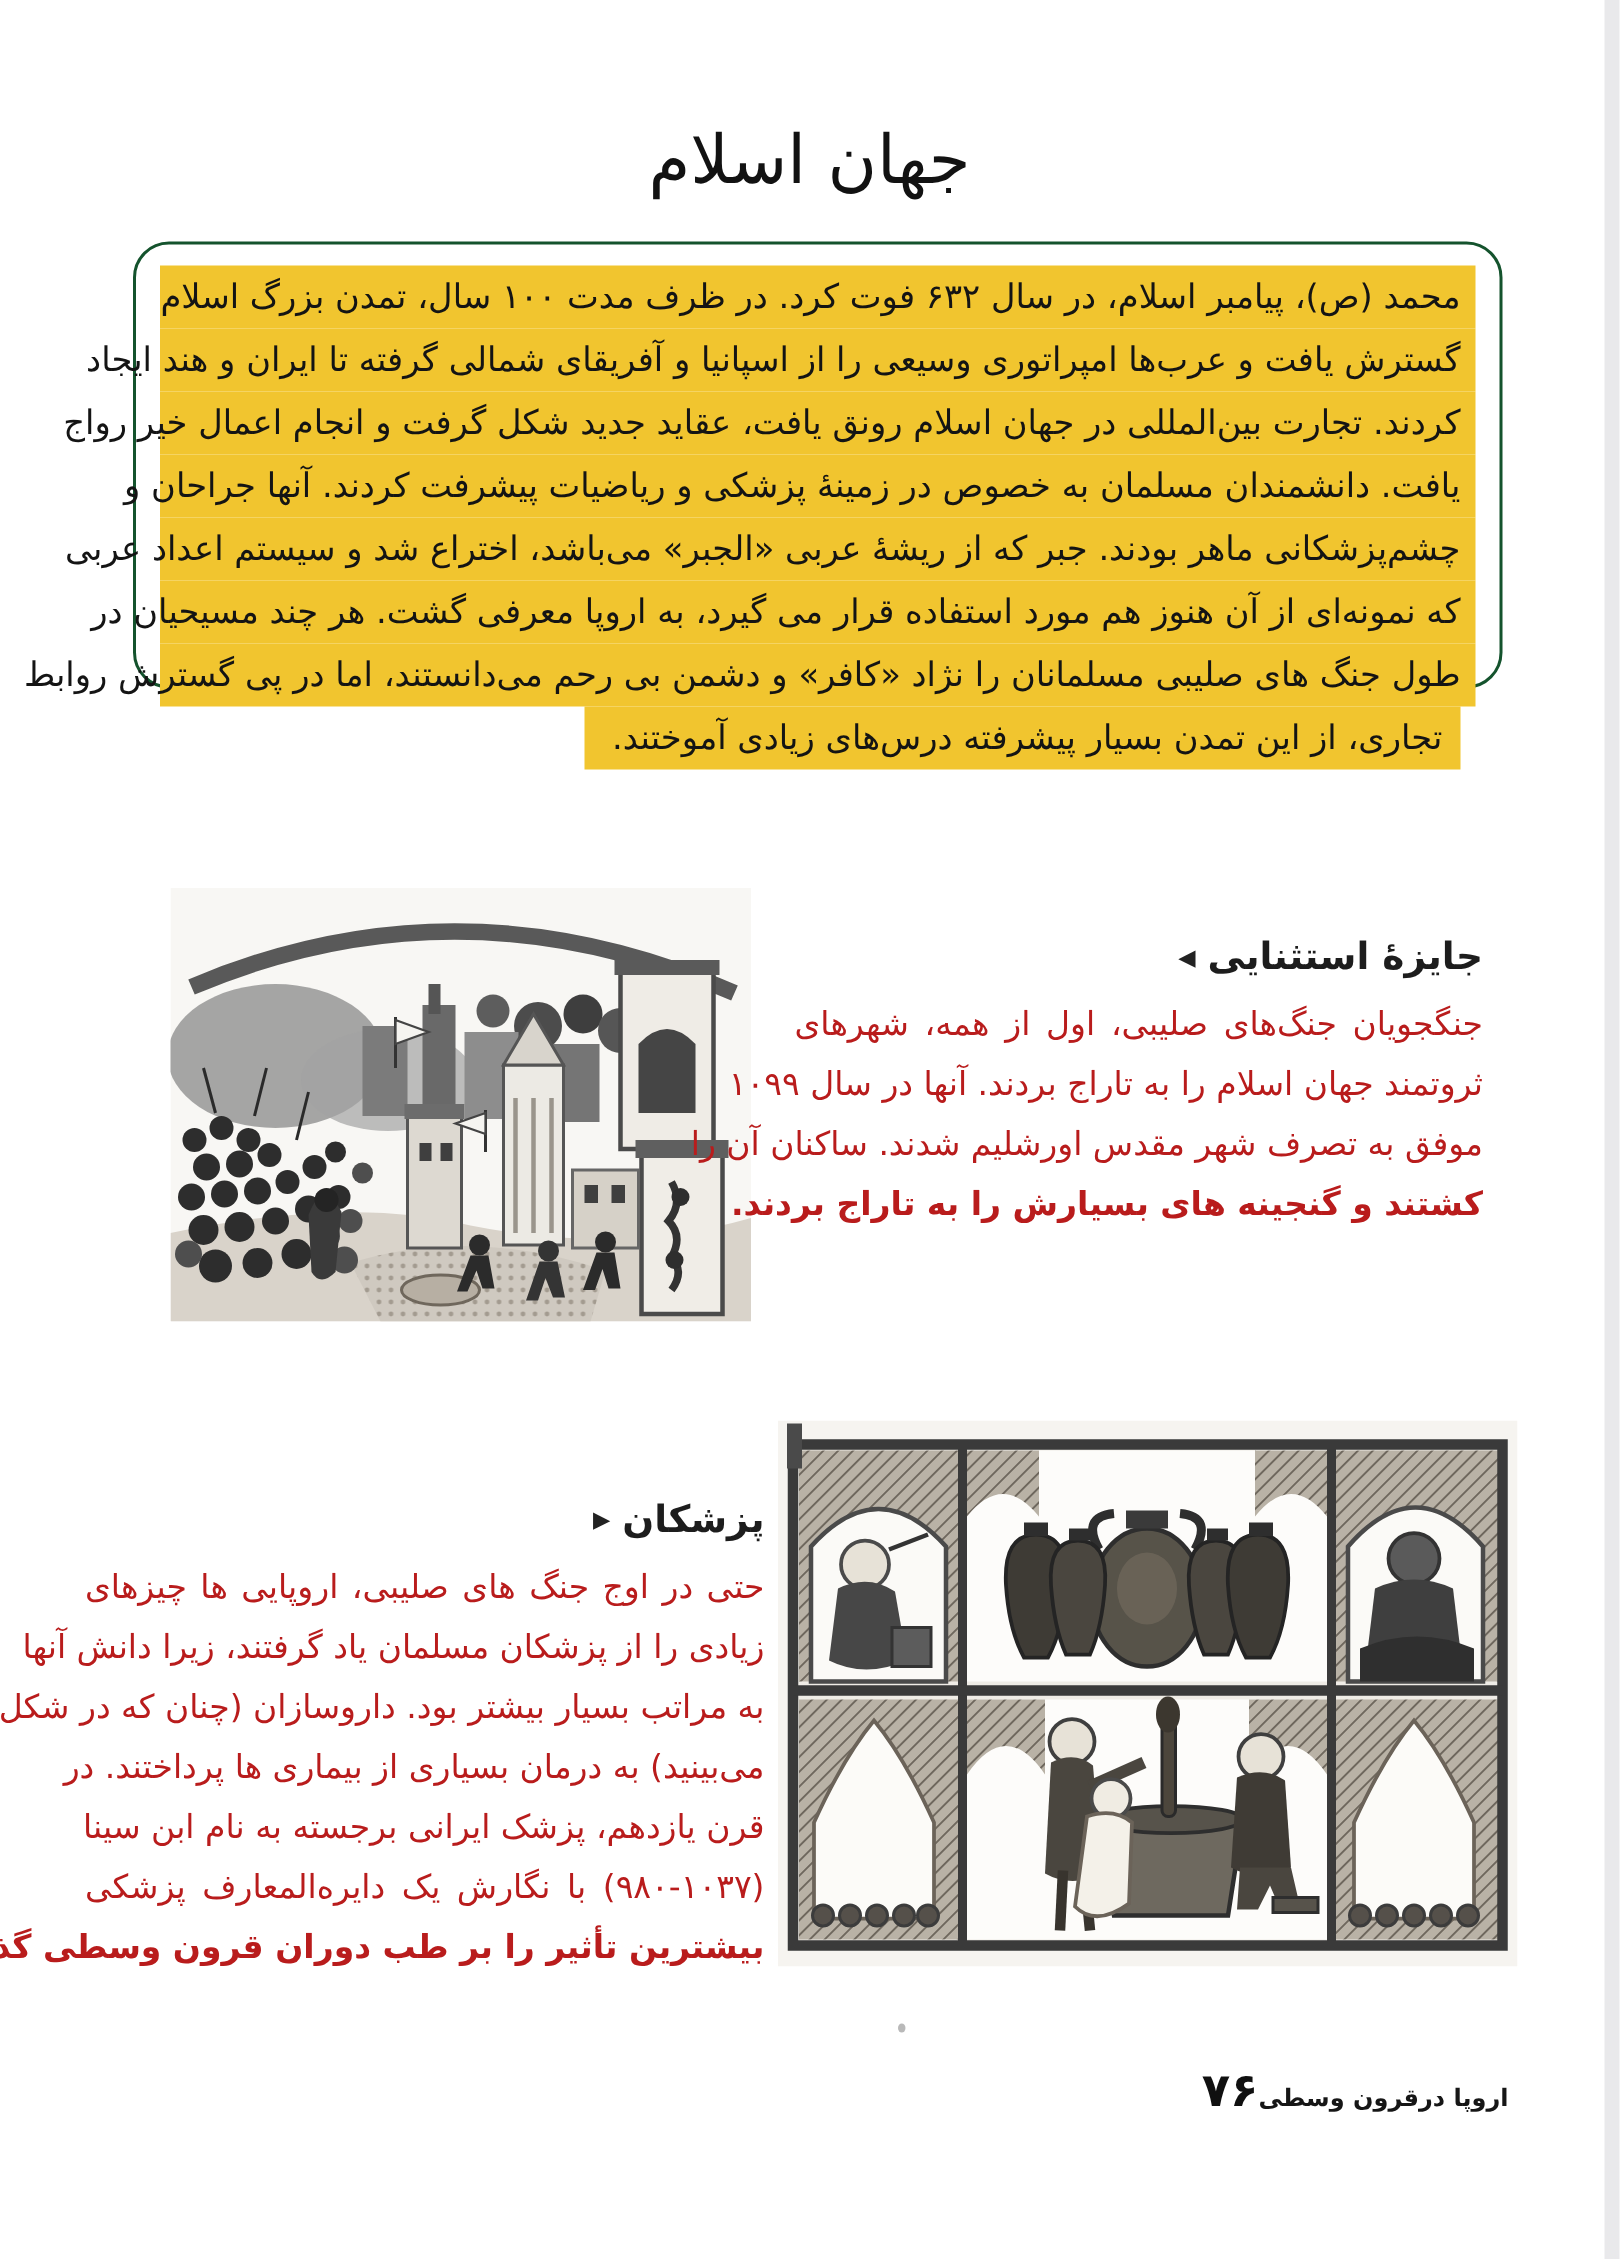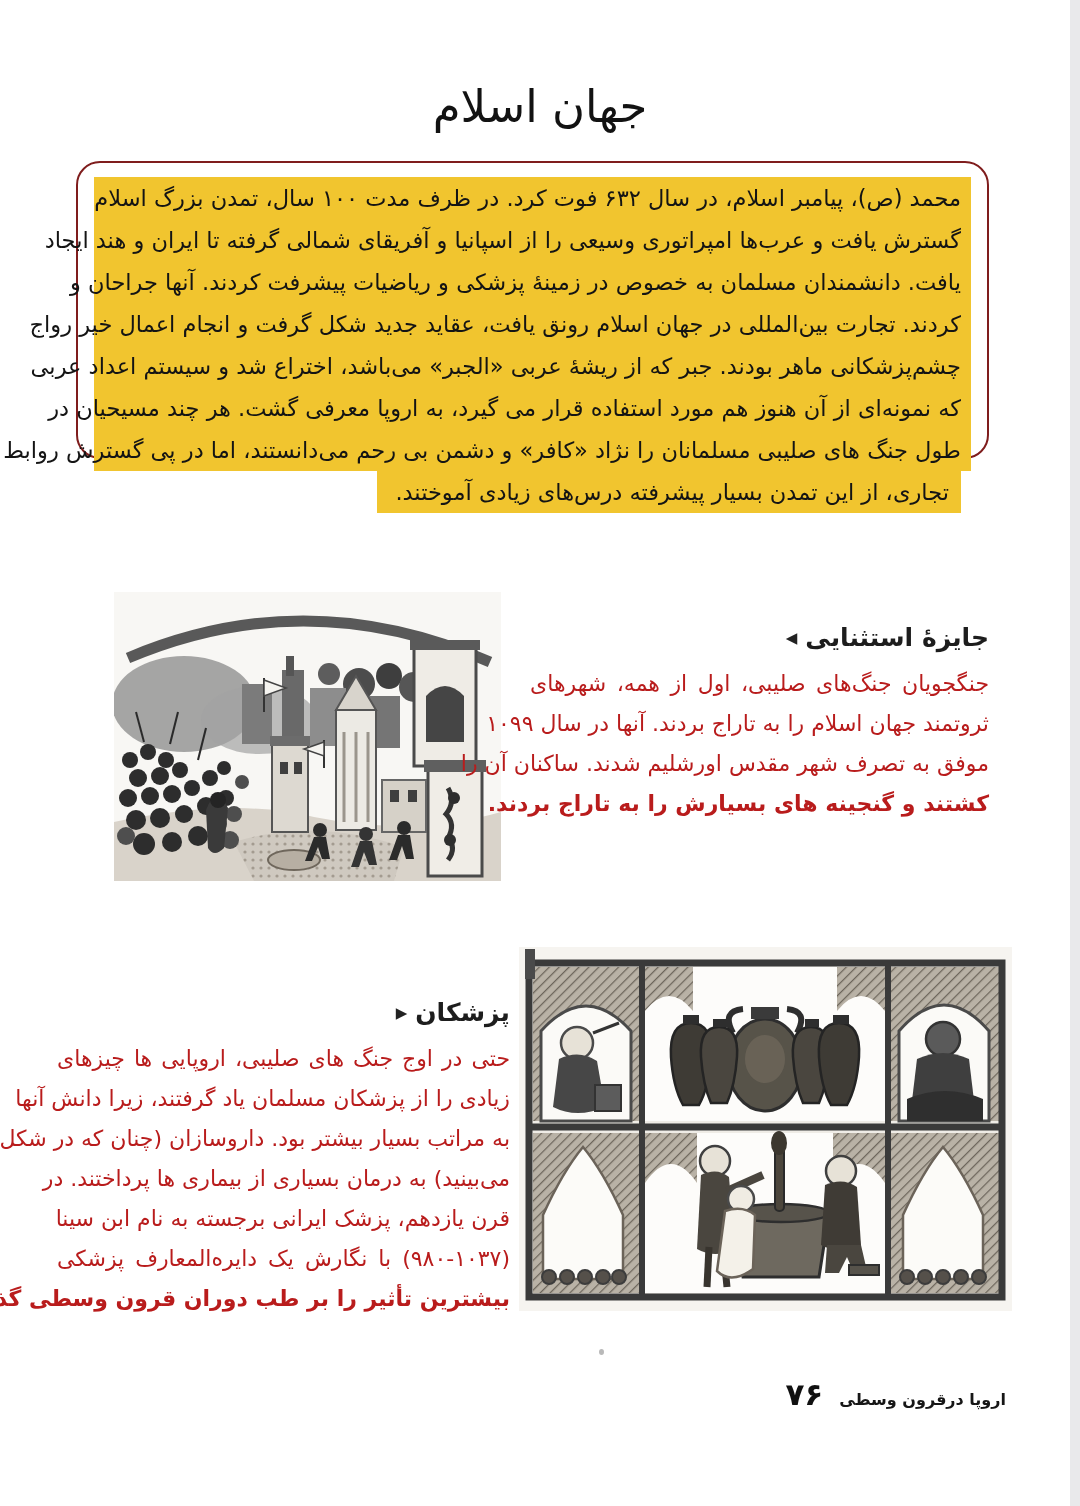--- a/index.html
+++ b/index.html
@@ -18,22 +18,22 @@
 
   
   .page-title {
     position:absolute; top:80px; left:0; width:1080px;
     text-align:center; font-size:45px; font-weight:normal; color:#121212;
     letter-spacing:-1px;
   }
 
   
   .intro-box {
-    position:absolute; left:76px; top:161px; width:913px; height:298px;
-    border:2px solid #7f1d1d; border-radius:24px; background:#fff;
+    position:absolute; left:89px; top:161px; width:913px; height:298px;
+    border:2px solid #14532d; border-radius:24px; background:#fff;
     padding:14px 16px 0 16px;
   }
   .hl-line {
     height:42px; line-height:42px;
     font-size:22.5px; color:#141414;
     background:#F1C52F;
     padding:0 10px;
     direction:rtl;
     text-align:justify; text-align-last:justify;
     white-space:nowrap; overflow:visible;
@@ -64,39 +64,39 @@
     font-size:22px; line-height:40px; color:#b91c1c;
     direction:rtl; text-align:justify; text-align-last:justify;
     white-space:nowrap; overflow:visible;
   }
   .sec-body-line.last { text-align:right; text-align-last:right;font-weight:bold; }
   .sec-body { margin-top:6px; }
 
   
   .footer {
     position:absolute; top:1376px; right:74px;
-    display:flex; flex-direction:row; align-items:baseline; gap:16px;
+    display:flex; flex-direction:row; align-items:baseline; 
     direction:ltr;
   }
   .footer .page-num { font-size:31px; font-weight:bold; color:#101010; }
   .footer .chapter { font-size:16px; font-weight:bold; color:#161616; }
 </style>
 </head>
 <body>
 
 <div class="edge-strip"></div>
 <div class="speck"></div>
 
 <h1 class="page-title">جهان اسلام</h1>
 
 <div class="intro-box">
   <div class="hl-line">محمد (ص)، پیامبر اسلام، در سال ۶۳۲ فوت کرد. در ظرف مدت ۱۰۰ سال، تمدن بزرگ اسلام</div>
   <div class="hl-line">گسترش یافت و عرب‌ها امپراتوری وسیعی را از اسپانیا و آفریقای شمالی گرفته تا ایران و هند ایجاد</div>
+  <div class="hl-line">کردند. تجارت بین‌المللی در جهان اسلام رونق یافت، عقاید جدید شکل گرفت و انجام اعمال خیر رواج</div>
   <div class="hl-line">یافت. دانشمندان مسلمان به خصوص در زمینهٔ پزشکی و ریاضیات پیشرفت کردند. آنها جراحان و</div>
-  <div class="hl-line">کردند. تجارت بین‌المللی در جهان اسلام رونق یافت، عقاید جدید شکل گرفت و انجام اعمال خیر رواج</div>
   <div class="hl-line">چشم‌پزشکانی ماهر بودند. جبر که از ریشهٔ عربی «الجبر» می‌باشد، اختراع شد و سیستم اعداد عربی</div>
   <div class="hl-line">که نمونه‌ای از آن هنوز هم مورد استفاده قرار می گیرد، به اروپا معرفی گشت. هر چند مسیحیان در</div>
   <div class="hl-line">طول جنگ های صلیبی مسلمانان را نژاد «کافر» و دشمن بی رحم می‌دانستند، اما در پی گسترش روابط</div>
   <div class="hl-line last">
     <span class="hl-span">تجاری، از این تمدن بسیار پیشرفته درس‌های زیادی آموختند.</span>
   </div>
 </div>
 
 <figure class="fig-crusade">
   <svg viewBox="0 0 387 289" xmlns="http://www.w3.org/2000/svg">

